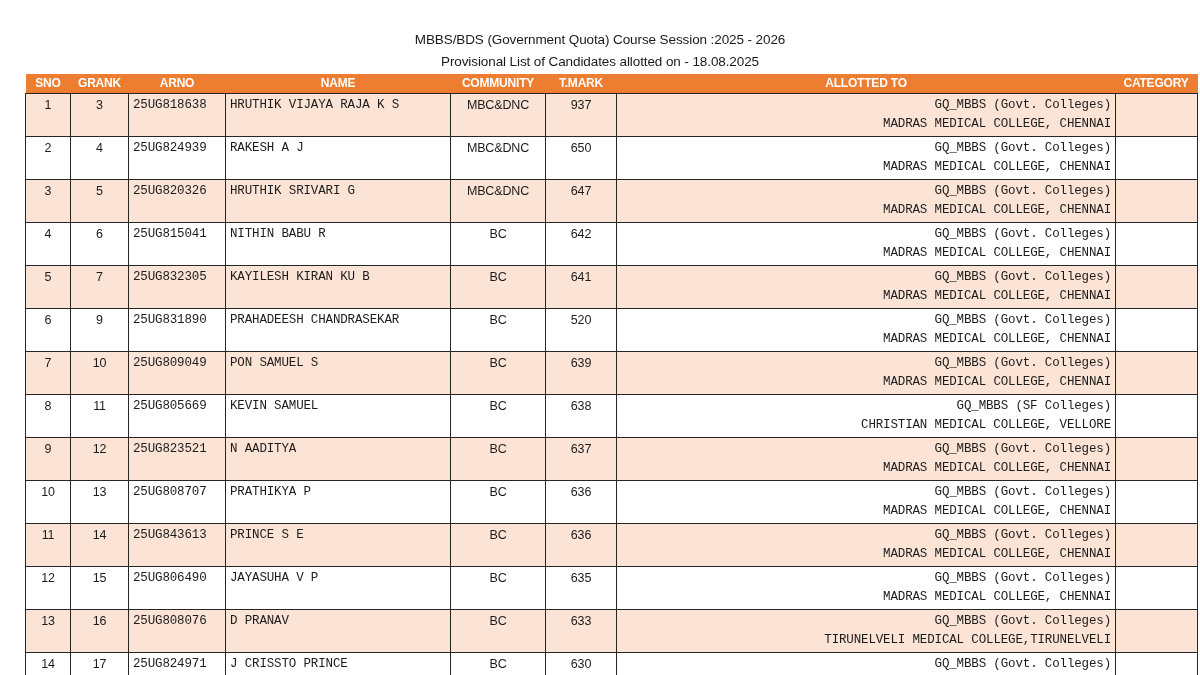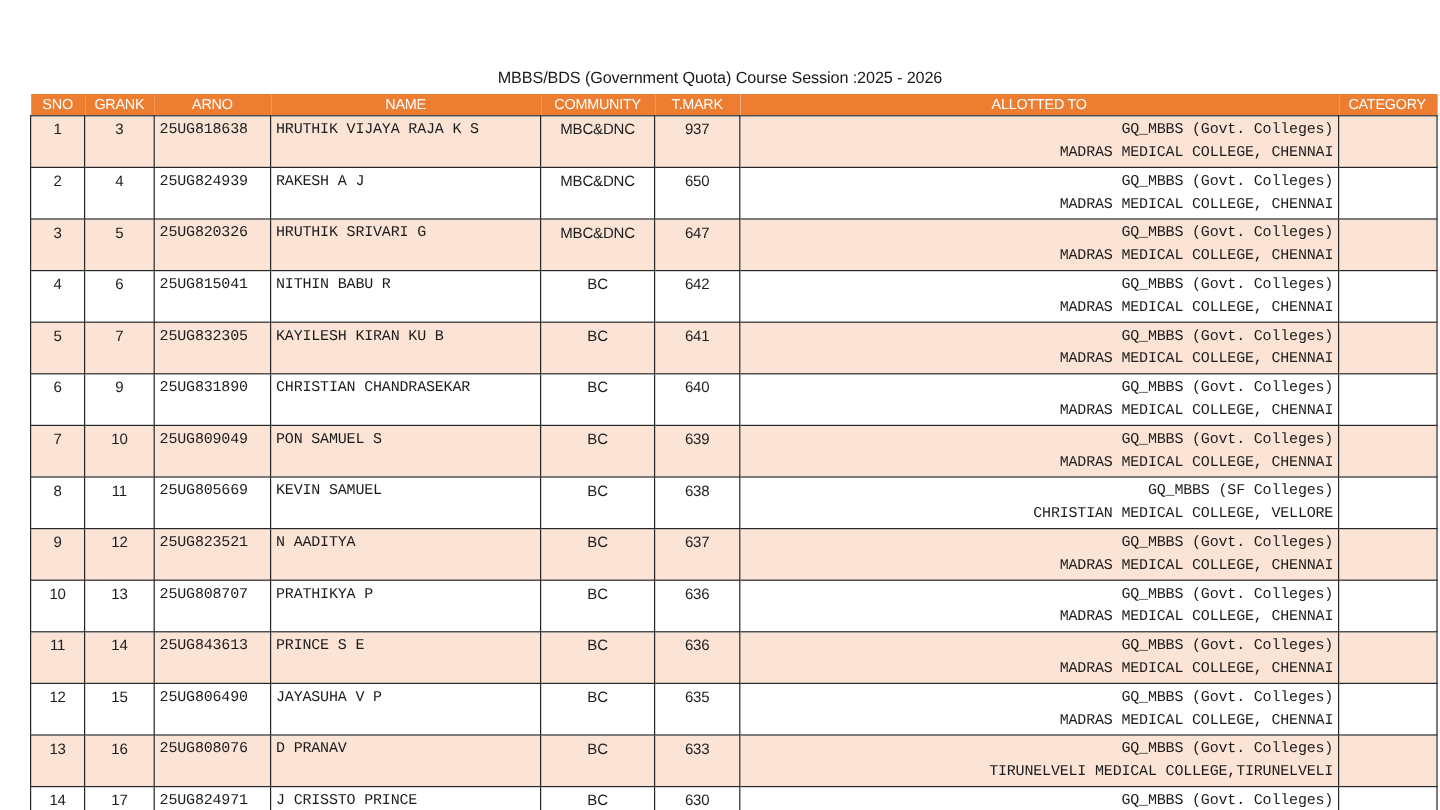--- a/index.html
+++ b/index.html
@@ -10,31 +10,31 @@
     --border:#262626;
     --text:#1C1C1C;
   }
   *{ box-sizing:border-box; }
   html,body{ margin:0; padding:0; }
   body{
     width:1200px; height:675px; overflow:hidden;
     background:#fff; color:var(--text);
     font-family:"Liberation Sans", sans-serif;
   }
-  .titles{ text-align:center; padding-top:29px;margin-top:25px; }
+  .titles{ text-align:center; padding-top:29px; }
   .title-line{
     font-size:13.5px; line-height:21.5px; letter-spacing:-0.1px; color:#1a1a1a;
   }
   table.grid{
     border-collapse:collapse; table-layout:fixed;
     width:1172px; margin-left:25px; margin-top:2px;
   }
   table.grid th{
     background:var(--header-bg); color:var(--header-text);
-    font-size:12px; font-weight:normal; letter-spacing:-0.2px;
+    font-size:12px; font-weight:bold; letter-spacing:-0.2px;
     height:19px; padding:0 4px; border:none; text-align:center;
     white-space:nowrap; overflow:hidden;
   }
   table.grid th.h-right{ text-align:center; padding-right:5px; }
   table.grid tr.data-row{ height:43px; }
   table.grid td{
     border:1.5px solid var(--border);
     vertical-align:top;
     font-size:12.5px; line-height:19px; letter-spacing:-0.15px;
     padding:2px 4px 0 4px;
@@ -44,20 +44,21 @@
   tr.alt td{ background:var(--row-alt-bg); }
   .c-center{ text-align:center; }
   .c-left{ text-align:left; padding-left:5px;font-family:Liberation Mono, monospace; }
   .allot-line{ display:block;text-align:right; }
 </style>
 </head>
 <body>
 
 <div class="titles">
   <div class="title-line">MBBS/BDS (Government Quota) Course Session :2025 - 2026</div>
+  <div class="title-line">Provisional List of Candidates allotted on - 18.08.2025</div>
 </div>
 
 <table class="grid">
   <colgroup>
     <col style="width:45px">
     <col style="width:58px">
     <col style="width:97px">
     <col style="width:225px">
     <col style="width:95px">
     <col style="width:71px">
@@ -139,23 +140,23 @@
         <td class="c-left">
           <span class="allot-line">GQ_MBBS (Govt. Colleges)</span>
           <span class="allot-line">MADRAS MEDICAL COLLEGE, CHENNAI</span>
         </td>
         <td class="c-center"></td>
       </tr>
       <tr class="data-row">
         <td class="c-center">6</td>
         <td class="c-center">9</td>
         <td class="c-left">25UG831890</td>
-        <td class="c-left">CHRISTIAN CHANDRASEKAR</td>
-        <td class="c-center">BC</td>
-        <td class="c-center">640</td>
+        <td class="c-left">PRAHADEESH CHANDRASEKAR</td>
+        <td class="c-center">BC</td>
+        <td class="c-center">520</td>
         <td class="c-left">
           <span class="allot-line">GQ_MBBS (Govt. Colleges)</span>
           <span class="allot-line">MADRAS MEDICAL COLLEGE, CHENNAI</span>
         </td>
         <td class="c-center"></td>
       </tr>
       <tr class="data-row alt">
         <td class="c-center">7</td>
         <td class="c-center">10</td>
         <td class="c-left">25UG809049</td>

